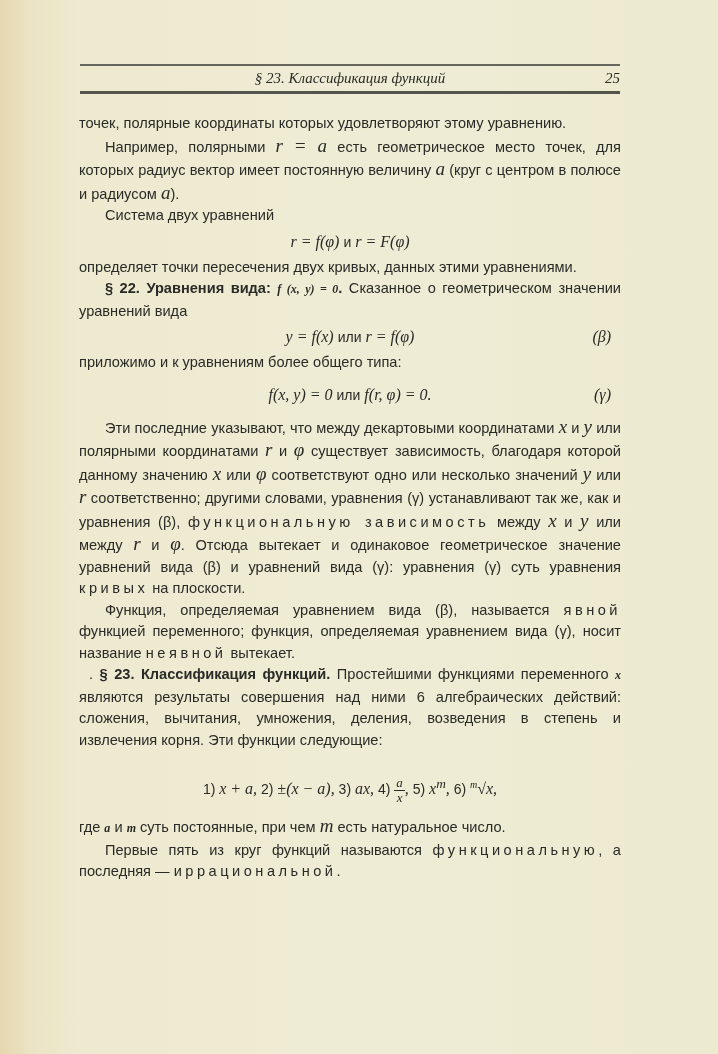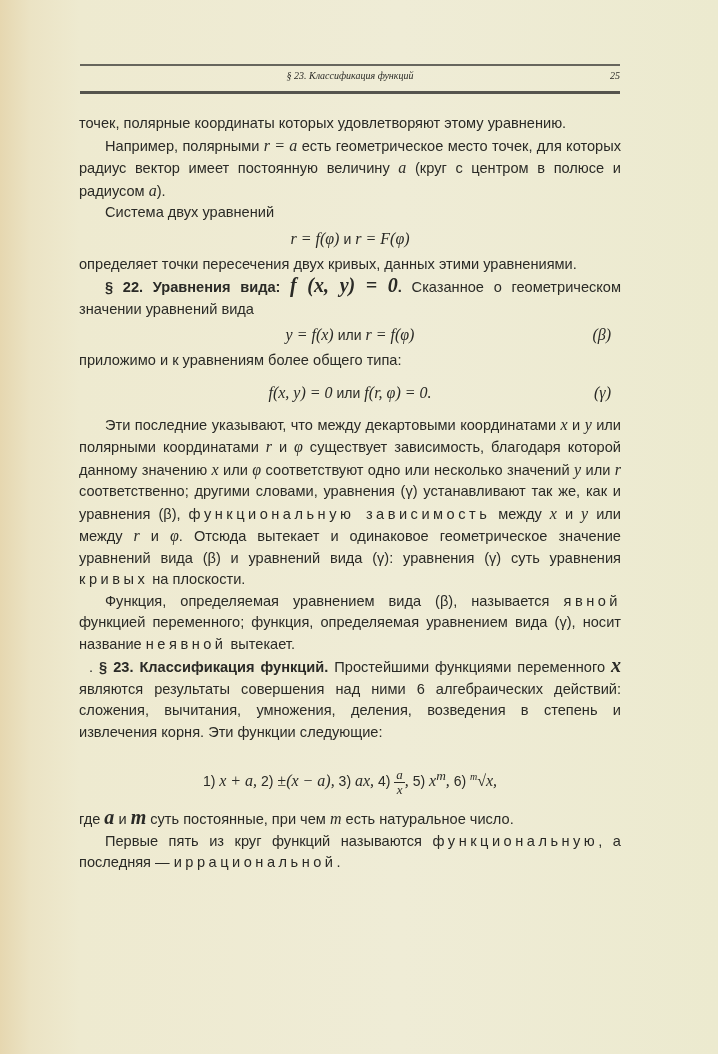--- a/index.html
+++ b/index.html
@@ -9,35 +9,35 @@
     font-family: "Liberation Sans", sans-serif;
     color: #2a2a26;
     position: relative;
   }
   .page { position: absolute; left: 0; top: 0; width: 718px; height: 1054px; }
   .rule { position: absolute; left: 80px; width: 540px; background: #3a3a36; }
   .rule.top { top: 64px; height: 2px; opacity: .75; }
   .rule.bot { top: 91px; height: 3px; opacity: .85; }
   .running-head {
     position: absolute; top: 68px; left: 80px; width: 540px; height: 22px;
-    font-family: "Liberation Serif", serif; font-style: italic; font-size: 10px;
+    font-family: "Liberation Serif", serif; font-style: italic; font-size: 15px;
   }
   .running-title { position: absolute; left: 0; right: 0; text-align: center; top: 2px; }
   .page-num { position: absolute; right: 0; top: 2px; }
   .body { position: absolute; left: 79px; top: 113px; width: 542px; font-size: 14.6px; line-height: 21.5px; }
   p { margin: 0; text-align: justify; text-align-last: left; }
   p.ind { text-indent: 26px; }
   .gap { height: 6px; }
   .formula { font-family: "Liberation Serif", serif; font-style: italic; font-size: 16px; text-align: center; position: relative; height: 30px; line-height: 30px; }
   .formula .tag { position: absolute; right: 10px; top: 0; font-style: italic; }
   .formula .up { font-style: normal; font-family: "Liberation Sans", sans-serif; font-size: 14px; }
   .sp { letter-spacing: 3.5px; }
   b { font-weight: bold; }
-  .m { font-family: "Liberation Serif", serif; font-style: italic; font-size: 16px; }
-  .mb { font-family: "Liberation Serif", serif; font-style: italic; font-weight: bold; font-size: 20px; }
+  .m { font-family: "Liberation Serif", serif; font-style: italic; font-size: 19px; }
+  .mb { font-family: "Liberation Serif", serif; font-style: italic; font-weight: bold; font-size: 12px; }
   .frac { display: inline-block; vertical-align: middle; text-align: center; font-size: 13px; line-height: 14px; }
   .frac span { display: block; }
   .frac .num { border-bottom: 1px solid #2a2a26; padding: 0 2px; }
 </style>
 </head>
 <body>
 
 <div class="page">
   <div class="rule top"></div>
   <div class="running-head">

